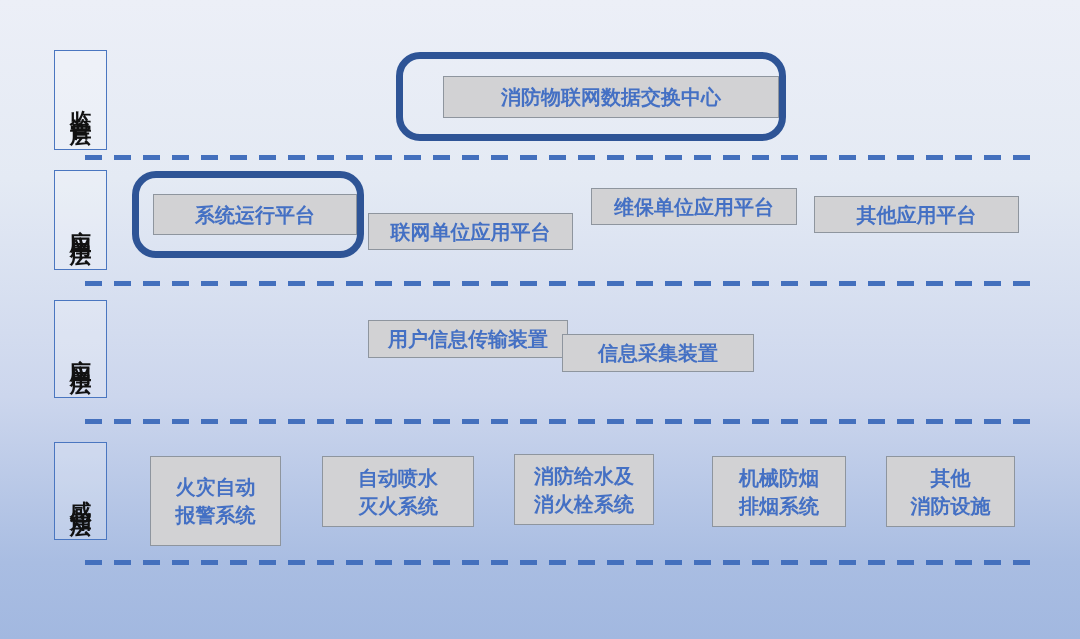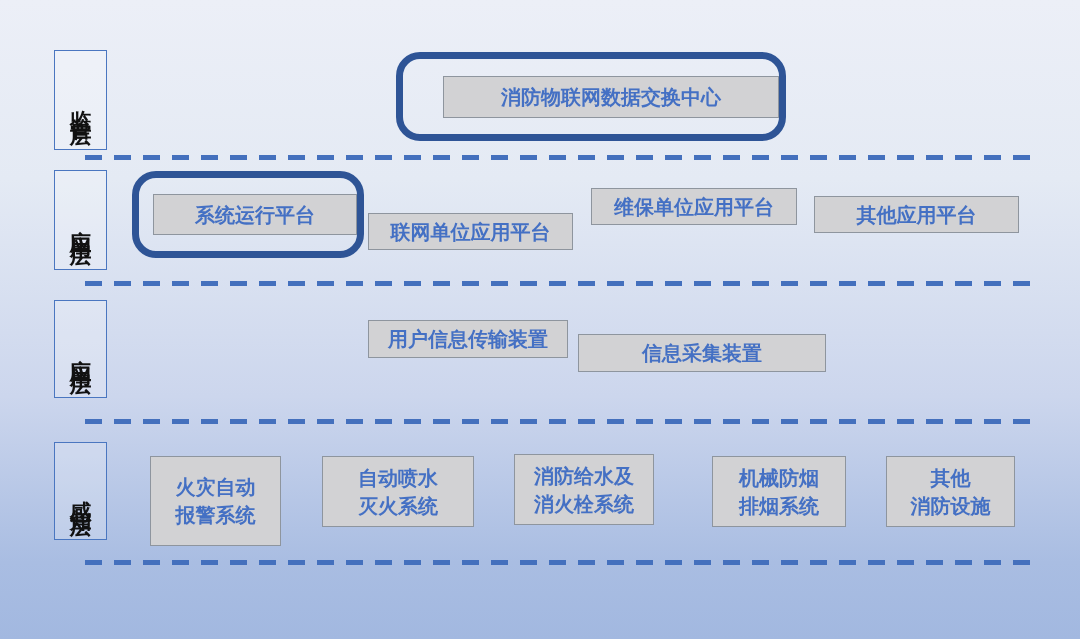--- a/index.html
+++ b/index.html
@@ -74,21 +74,21 @@
 </div>
 
 <div class="node" style="left:368px;top:213px;width:205px;height:37px">联网单位应用平台</div>
 
 <div class="node" style="left:591px;top:188px;width:206px;height:37px">维保单位应用平台</div>
 
 <div class="node" style="left:814px;top:196px;width:205px;height:37px">其他应用平台</div>
 
 <div class="node" style="left:368px;top:320px;width:200px;height:38px">用户信息传输装置</div>
 
-<div class="node" style="left:578px;top:334px;width:248px;height:38px">信息采集装置</div>
+<div class="node" style="left:562px;top:334px;width:192px;height:38px">信息采集装置</div>
 
 <div class="node" style="left:150px;top:456px;width:131px;height:90px">火灾自动
 报警系统</div>
 
 <div class="node" style="left:322px;top:456px;width:152px;height:71px">自动喷水
 灭火系统</div>
 
 <div class="node" style="left:514px;top:454px;width:140px;height:71px">消防给水及
 消火栓系统</div>
 

